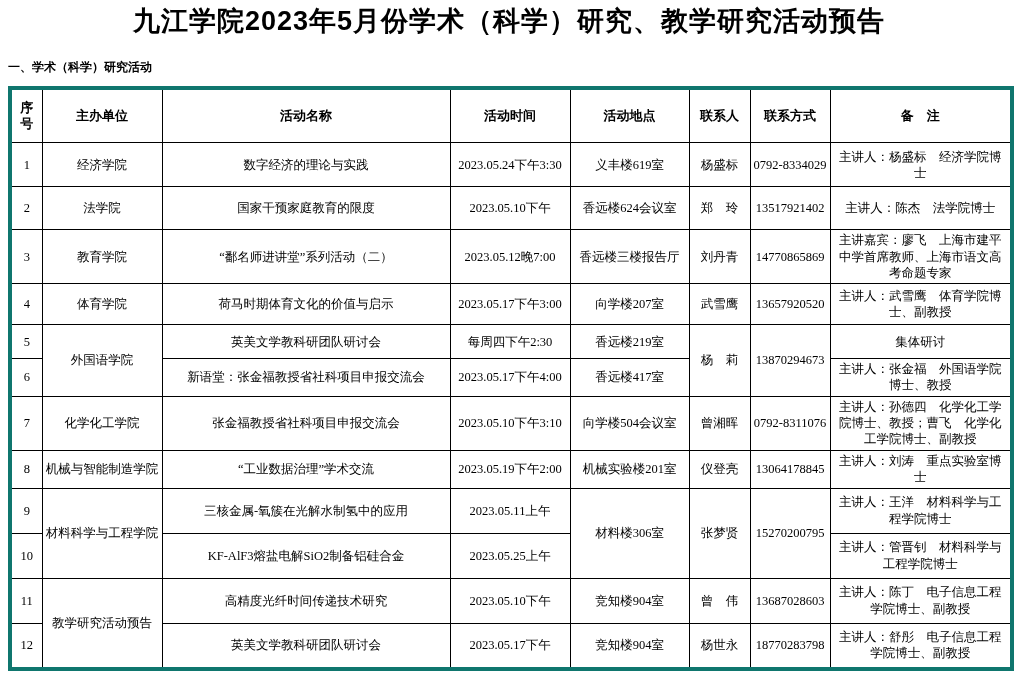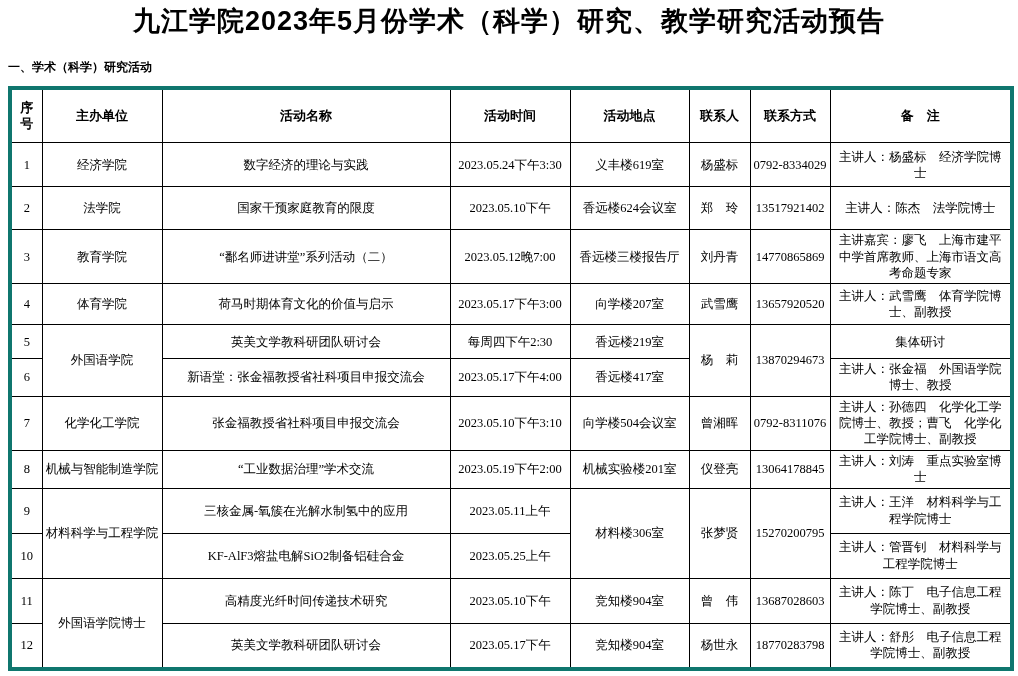--- a/index.html
+++ b/index.html
@@ -201,21 +201,21 @@
           <td>主讲人：王洋　材料科学与工程学院博士</td>
         </tr>
         <tr>
           <td>10</td>
           <td>KF-AlF3熔盐电解SiO2制备铝硅合金</td>
           <td>2023.05.25上午</td>
           <td>主讲人：管晋钊　材料科学与工程学院博士</td>
         </tr>
         <tr>
           <td>11</td>
-          <td rowspan="2">外国语学院博士</td>
+          <td rowspan="2">教学研究活动预告</td>
           <td>高精度光纤时间传递技术研究</td>
           <td>2023.05.10下午</td>
           <td>竞知楼904室</td>
           <td>曾　伟</td>
           <td>13687028603</td>
           <td>主讲人：陈丁　电子信息工程学院博士、副教授</td>
         </tr>
         <tr>
           <td>12</td>
           <td>英美文学教科研团队研讨会</td>

